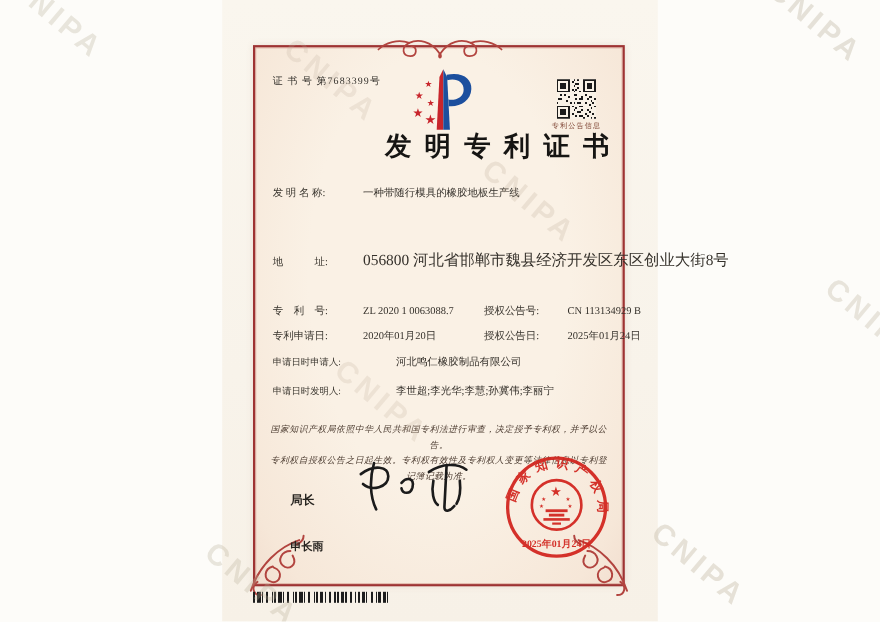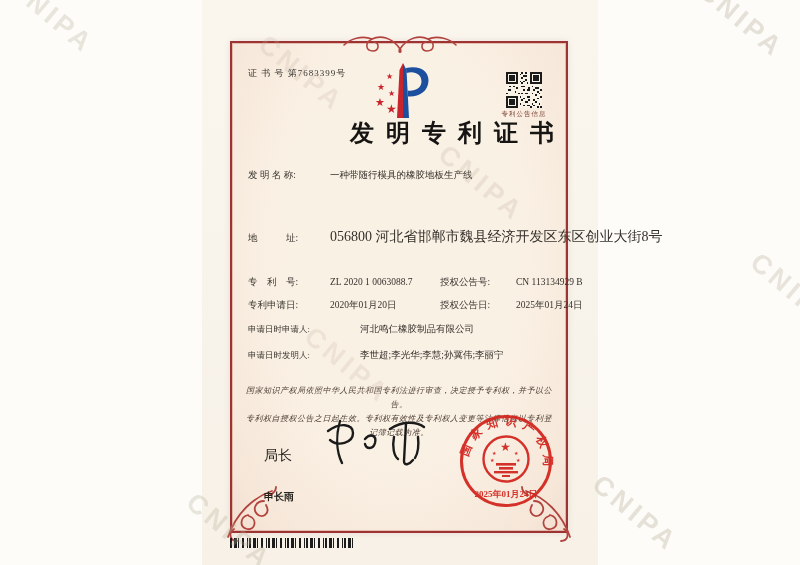--- a/index.html
+++ b/index.html
@@ -54,21 +54,21 @@
   .f-row .val{margin-left:20px;color:#35312b;}
   .r1{top:126px;} .r2{top:160px;} .r3{top:185px;} .r4{top:209px;}
   .r5{top:233px;} .r6{top:256px;} .r7{top:280px;} .r8{top:306px;}
   .r7 .lbl,.r8 .lbl{width:92px;font-size:8.5px;}
   .col2{position:absolute;left:192px;top:0;}
   .col2 .lbl{width:56px;}
   .r3 .val{font-size:14px;}
 
   .statement{position:absolute;left:12px;top:341px;width:310px;text-align:center;
     font-size:8px;line-height:14px;color:#4e3e33;letter-spacing:0.5px;font-style:italic;}
-  .signer-title{position:absolute;left:32px;top:404px;font-size:14px;color:#26231f;font-weight:normal;}
+  .signer-title{position:absolute;left:32px;top:404px;font-size:11px;color:#26231f;font-weight:bold;}
   .signer-name{position:absolute;left:32px;top:447px;font-size:10px;color:#26231f;font-weight:bold;}
   .signature{position:absolute;left:88px;top:370px;width:110px;height:62px;}
   .seal{position:absolute;left:226px;top:370px;width:96px;height:96px;opacity:0.94;}
   .footer{position:absolute;left:0;top:468px;width:100%;text-align:center;
     font-size:7.5px;color:#3d382f;letter-spacing:1px;}
 
   .barcode{
     position:absolute;left:230px;top:538px;width:123px;height:10px;z-index:3;
     background:repeating-linear-gradient(90deg,
       #1d1d1d 0 2px,transparent 2px 4px,

